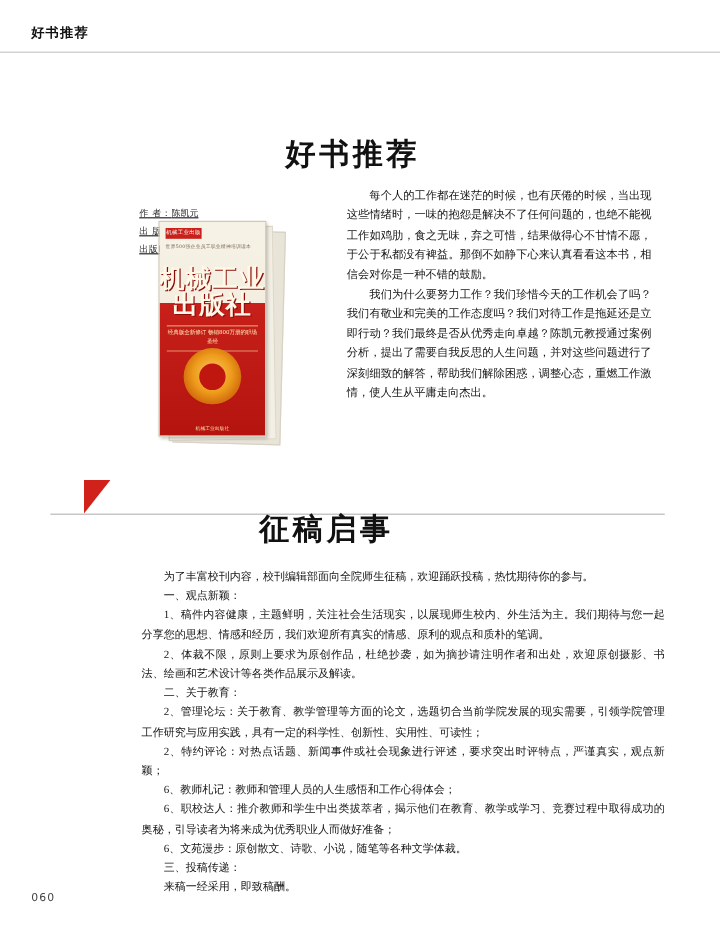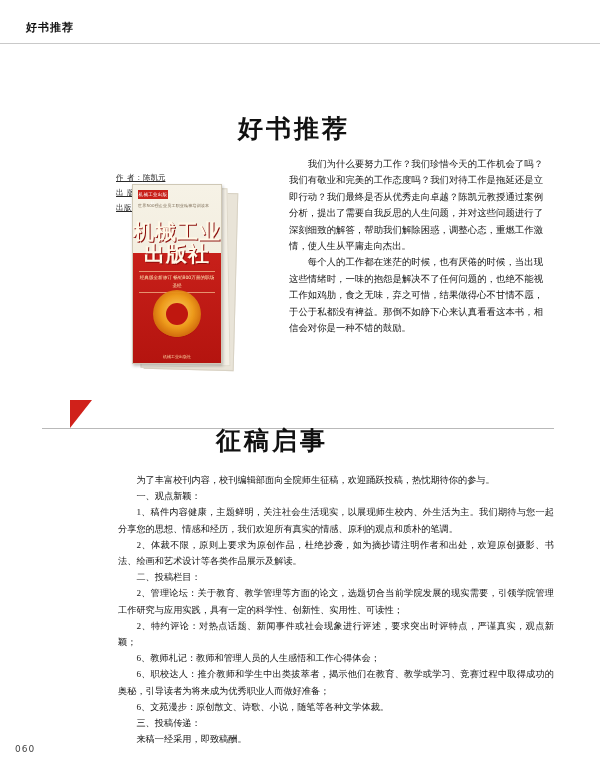--- a/index.html
+++ b/index.html
@@ -264,21 +264,21 @@
     margin-top: 32px;
   }
   .cfp-body p {
     margin: 0;
     text-indent: 2em;
   }
 
   
   .page-number {
     position: absolute;
-    left: 15px;
+    left: 26px;
     top: 744px;
     font-family: "DejaVu Sans", "Liberation Sans", sans-serif;
     font-size: 9px;
     color: #444;
     letter-spacing: 1px;
   }
 </style>
 </head>
 <body>
 
@@ -310,36 +310,36 @@
       <div class="cover-badge">机械工业出版社</div>
       <div class="cover-tag">世界500强企业员工职业精神培训读本</div>
       <div class="cover-main">机械工业出版社</div>
       <div class="cover-sub">经典版全新修订 畅销800万册的职场圣经</div>
       <div class="cover-ring"></div>
       <div class="cover-footer">机械工业出版社</div>
     </div>
   </div>
 
   <div class="book-text">
+    <p>每个人的工作都在迷茫的时候，也有厌倦的时候，当出现这些情绪时，一味的抱怨是解决不了任何问题的，也绝不能视工作如鸡肋，食之无味，弃之可惜，结果做得心不甘情不愿，于公于私都没有裨益。那倒不如静下心来认真看看这本书，相信会对你是一种不错的鼓励。</p>
     <p>我们为什么要努力工作？我们珍惜今天的工作机会了吗？我们有敬业和完美的工作态度吗？我们对待工作是拖延还是立即行动？我们最终是否从优秀走向卓越？陈凯元教授通过案例分析，提出了需要自我反思的人生问题，并对这些问题进行了深刻细致的解答，帮助我们解除困惑，调整心态，重燃工作激情，使人生从平庸走向杰出。</p>
-    <p>每个人的工作都在迷茫的时候，也有厌倦的时候，当出现这些情绪时，一味的抱怨是解决不了任何问题的，也绝不能视工作如鸡肋，食之无味，弃之可惜，结果做得心不甘情不愿，于公于私都没有裨益。那倒不如静下心来认真看看这本书，相信会对你是一种不错的鼓励。</p>
   </div>
 </div>
 
 <div class="cfp-section">
   <div class="cfp-rule"></div>
   <div class="cfp-flag"></div>
   <div class="section-title cfp-title">征稿启事</div>
 
   <div class="cfp-body">
     <p>为了丰富校刊内容，校刊编辑部面向全院师生征稿，欢迎踊跃投稿，热忱期待你的参与。</p>
     <p>一、观点新颖：</p>
     <p>1、稿件内容健康，主题鲜明，关注社会生活现实，以展现师生校内、外生活为主。我们期待与您一起分享您的思想、情感和经历，我们欢迎所有真实的情感、原利的观点和质朴的笔调。</p>
     <p>2、体裁不限，原则上要求为原创作品，杜绝抄袭，如为摘抄请注明作者和出处，欢迎原创摄影、书法、绘画和艺术设计等各类作品展示及解读。</p>
-    <p>二、投稿栏目：</p>
+    <p>二、关于教育：</p>
     <p>2、管理论坛：关于教育、教学管理等方面的论文，选题切合当前学院发展的现实需要，引领学院管理工作研究与应用实践，具有一定的科学性、创新性、实用性、可读性；</p>
     <p>2、特约评论：对热点话题、新闻事件或社会现象进行评述，要求突出时评特点，严谨真实，观点新颖；</p>
     <p>6、教师札记：教师和管理人员的人生感悟和工作心得体会；</p>
     <p>6、职校达人：推介教师和学生中出类拔萃者，揭示他们在教育、教学或学习、竞赛过程中取得成功的奥秘，引导读者为将来成为优秀职业人而做好准备；</p>
     <p>6、文苑漫步：原创散文、诗歌、小说，随笔等各种文学体裁。</p>
     <p>三、投稿传递：</p>
     <p>来稿一经采用，即致稿酬。</p>
   </div>
 </div>
 

